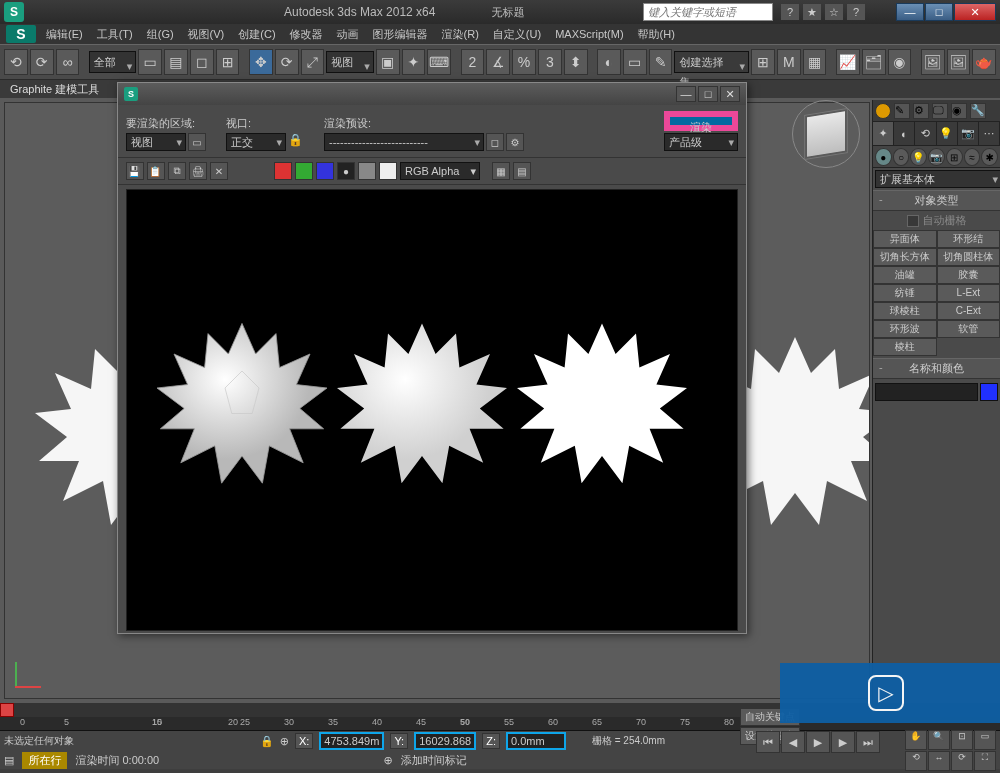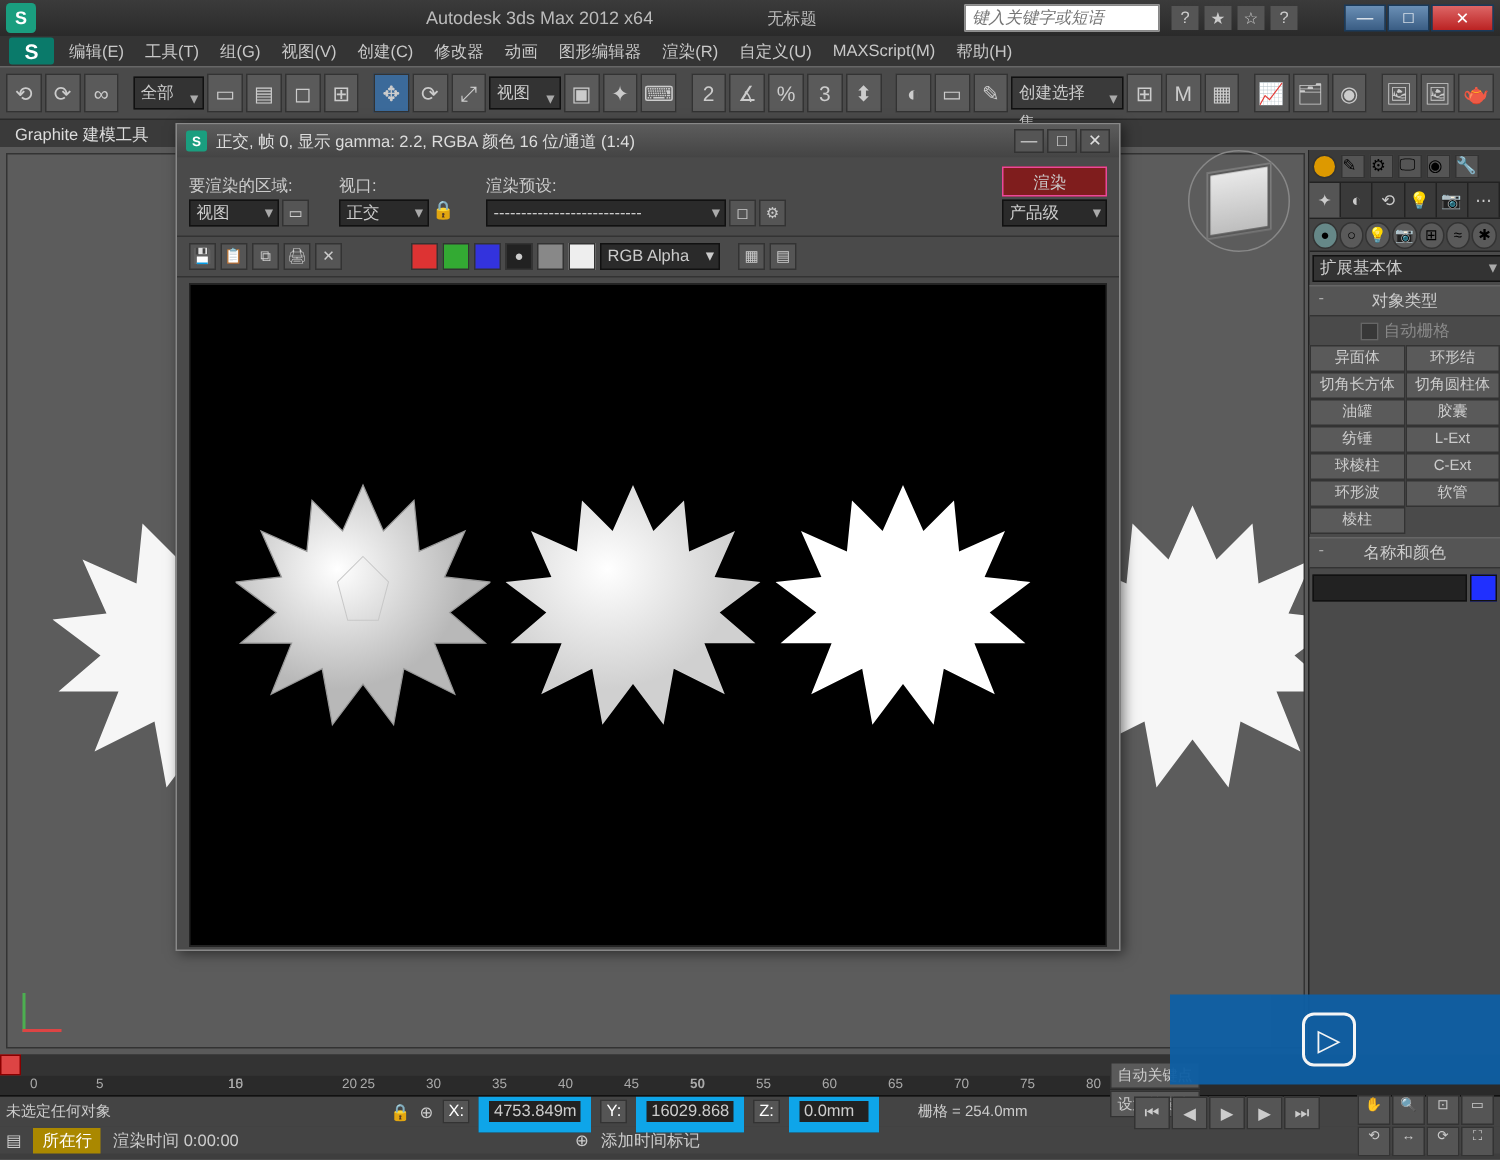--- a/index.html
+++ b/index.html
@@ -2,21 +2,21 @@
 <html><head>
 <meta charset="utf-8">
 <style>
 * { margin: 0; padding: 0; box-sizing: border-box; font-family: "Microsoft YaHei", Arial, sans-serif; font-size: 11px; }
 body { width: 1000px; height: 773px; background: #4a4a4a; overflow: hidden; position: relative; }
 
 
 .titlebar { height: 24px; background: linear-gradient(#3b3b3b, #2a2a2a); display: flex; align-items: center; padding: 0 4px; }
 .app-icon { width: 20px; height: 20px; background: #1a9e7f; border-radius: 3px; color: #fff; display: inline-flex; align-items: center; justify-content: center; font-weight: bold; font-size: 12px; }
 .title-text { color: #bbb; margin-left: 260px; font-size: 12px; }
-.title-untitled { color: #bbb; margin-left: 76px; }
+.title-untitled { color: #bbb; margin-left: 56px; }
 .search-box { margin-left: auto; width: 130px; height: 18px; background: #fff; border: 1px solid #888; padding: 0 4px; color: #666; font-style: italic;}
 .title-btns { display: flex; gap: 4px; margin-left: 8px; }
 .title-btn { width: 18px; height: 16px; background: #555; display: inline-flex; align-items: center; justify-content: center; color: #ccc; }
 .win-controls { display: flex; margin-left: 30px; }
 .win-btn { width: 28px; height: 18px; background: linear-gradient(#6a8fb5,#3a5d84); border: 1px solid #1a3a5a; color: #fff; display: inline-flex; align-items: center; justify-content: center; margin-left: 1px;}
 .win-btn.close { background: linear-gradient(#d66,#b22); width: 42px;}
 
 
 .menubar { height: 20px; background: #343434; display: flex; align-items: center; padding: 0 6px; }
 .logo-s { width: 30px; height: 18px; background: #0a7a6a; border-radius: 2px; margin-right: 10px; color:#fff; text-align:center; line-height:18px; font-weight:bold; font-size:14px; }
@@ -81,21 +81,21 @@
 .rw-title-text { font-size: 11px; }
 .rw-ctrl { margin-left: auto; display: flex; gap: 2px;}
 .rw-ctrl div { width: 20px; height: 16px; color: #ddd; text-align: center; line-height: 14px; border:1px solid #333; background:#555;}
 .rw-panel { padding: 6px 8px; display: flex; align-items: flex-end; gap: 20px; background: #4a4a4a; border-bottom: 1px solid #333;}
 .rw-group { display: flex; flex-direction: column; gap: 2px;}
 .rw-label { color: #ccc; font-size: 11px;}
 .rw-select { background: #2a2a2a; color: #ccc; border: 1px solid #111; height: 18px; padding: 0 4px; position:relative; min-width: 60px; line-height:16px;}
 .rw-select::after { content: "▾"; position: absolute; right: 3px; color: #aaa;}
 .rw-select.wide { min-width: 160px;}
 .rw-lock { width:16px; height:16px; color:#c9a23f; font-size:12px; text-align:center;}
-.rw-render-btn { background:#7f1d1d; border:1px solid #ec4899; color:#ccc; padding:3px 20px; height:20px; line-height:14px;}
+.rw-render-btn { background:#0369a1; border:6px solid #ec4899; color:#ccc; padding:3px 20px; height:20px; line-height:14px;}
 .rw-toolbar2 { padding: 4px 8px; display: flex; align-items: center; gap: 3px; border-bottom: 1px solid #333;}
 .rw-tb-btn { width:18px; height:18px; background:#555; border:1px solid #333; display:inline-flex; align-items:center; justify-content:center; color:#ccc; font-size:10px;}
 .rw-tb-btn.red { background:#d33;}
 .rw-tb-btn.green { background:#3a3;}
 .rw-tb-btn.blue { background:#33d;}
 .rw-tb-btn.gray { background:#888;}
 .rw-tb-btn.white { background:#eee;}
 .rw-alpha-sel { background:#2a2a2a; color:#ccc; border:1px solid #111; height:18px; padding:0 16px 0 4px; position:relative; width:80px; line-height:16px;}
 .rw-alpha-sel::after{ content:"▾"; position:absolute; right:3px;}
 .rw-canvas { margin: 4px 8px 8px; background: #000; height: 442px; border: 1px solid #222; position: relative; overflow: hidden;}
@@ -106,21 +106,21 @@
 
 .bottom-area { position: absolute; left: 0; right: 0; bottom: 0; height: 70px; background: #3e3e3e;}
 .timeline { height: 14px; background: #3a3a3a; border-top: 1px solid #222; border-bottom:1px solid #222; display:flex; align-items:center; padding:0 4px; color:#ccc; font-size:10px;}
 .track { height: 14px; background: #333; display:flex;}
 .track-marker { width: 14px; height:14px; background:#d44; border:1px solid #800;}
 .ruler { height: 14px; background: #2a2a2a; border-bottom: 1px solid #111; position:relative;}
 .ruler-tick { position:absolute; top:0; color:#aaa; font-size:9px;}
 .status { height: 20px; background: #444; display:flex; align-items:center; padding:0 4px; gap:6px; color:#ccc;}
 .status .field { color:#ccc; font-size:10px;}
 .status .xyz-lbl { background:#555; padding:1px 3px; color:#fff; border:1px solid #333;}
-.status .xyz-val { background:#222; padding:1px 3px; border:7px solid #0ea5e9; min-width:60px; display:inline-block;}
+.status .xyz-val { background:#222; padding:1px 3px; border:2px solid #0ea5e9; min-width:60px; display:inline-block;}
 .status2 { height: 18px; background:#444; display:flex; align-items:center; padding:0 4px; gap:8px; color:#ccc; font-size:10px;}
 .status2 .tag { background:#a80; color:#fff; padding:1px 6px;}
 .play-controls { position:absolute; right: 120px; bottom: 20px; display:flex; gap:1px;}
 .play-btn { width:24px; height:22px; background:#555; border:1px solid #333; color:#ccc; display:inline-flex; align-items:center; justify-content:center;}
 .key-btns { position:absolute; right:4px; bottom:2px; display:grid; grid-template-columns: repeat(4,22px); gap:1px;}
 .key-btn { width:22px; height:20px; background:#555; border:1px solid #333; color:#ccc; font-size:9px; text-align:center;}
 .auto-key { position:absolute; right:200px; bottom:28px; display:flex; flex-direction:column; gap:1px;}
 .auto-key div { background:#5a5a5a; border:1px solid #333; color:#ccc; font-size:10px; padding:1px 4px;}
 
 
@@ -302,21 +302,20 @@
   <div class="section-title">名称和颜色</div>
   <div class="name-field">
     <div class="name-input"></div>
     <div class="color-swatch"></div>
   </div>
 </div>
 
 <div class="render-window">
   <div class="rw-title">
     <div class="rw-icon">S</div>
-    <span class="rw-title-text">正交, 帧 0, 显示 gamma: 2.2, RGBA 颜色 16 位/通道 (1:4)</span>
     <div class="rw-ctrl">
       <div>—</div>
       <div>□</div>
       <div>✕</div>
     </div>
   </div>
   <div class="rw-panel">
     <div class="rw-group">
       <span class="rw-label">要渲染的区域:</span>
       <div style="display:flex;gap:2px">

